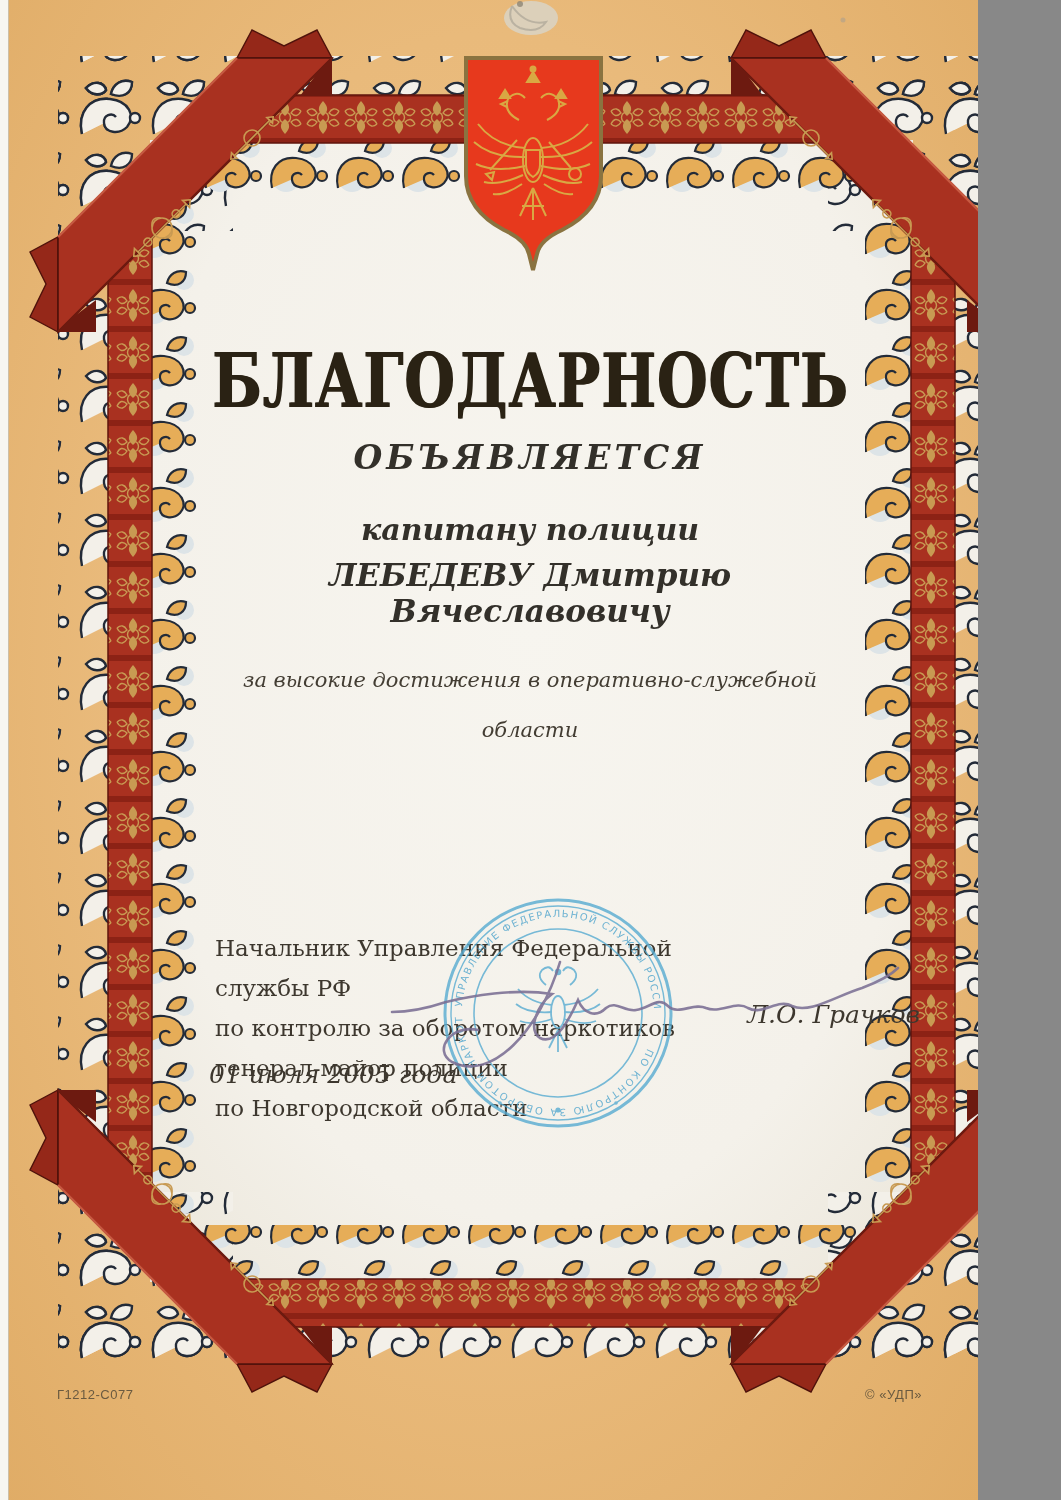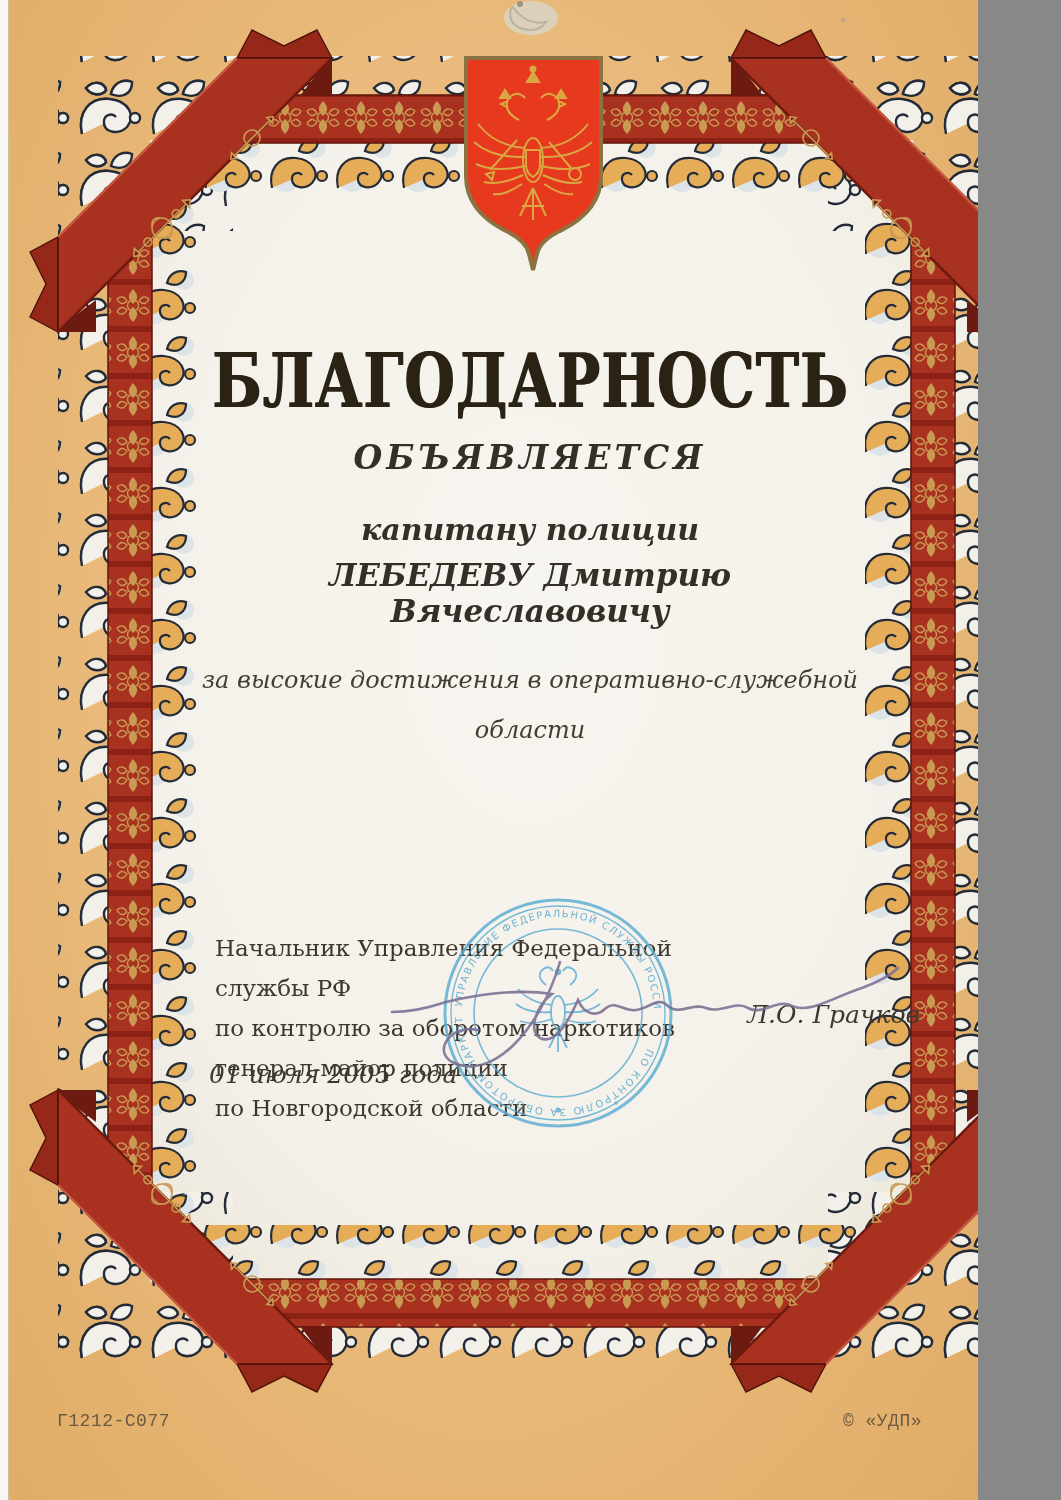--- a/index.html
+++ b/index.html
@@ -11,28 +11,28 @@
   .layer{position:absolute;left:0;top:0;width:1061px;height:1500px;}
   .txt{position:absolute;left:190px;width:680px;text-align:center;}
   .title{
     top:308px;font-weight:bold;font-size:58px;color:#2a2214;
     transform:scaleY(1.28);transform-origin:50% 50%;
     letter-spacing:1px;text-shadow:1.2px 0 0 #2a2214;
   }
   .declare{top:438px;font-size:33px;font-weight:bold;font-style:italic;letter-spacing:4px;color:#33302a;}
   .rank{top:512px;font-size:30px;font-weight:bold;font-style:italic;color:#33302a;}
   .rname{top:557px;font-size:31px;font-weight:bold;font-style:italic;color:#33302a;}
-  .body-block{top:655px;font-size:24px;font-style:italic;color:#433d33;}
+  .body-block{top:655px;font-size:21px;font-style:italic;color:#433d33;}
   .body-block div{line-height:50px;}
   .signer{position:absolute;left:215px;top:928px;width:500px;text-align:left;
     font-size:23px;line-height:40px;color:#3d372e;}
   .signer-name{position:absolute;left:700px;top:1000px;width:220px;text-align:right;
     font-size:25px;font-style:italic;color:#3d372e;}
   .date{position:absolute;left:209px;top:1060px;font-size:25px;font-style:italic;color:#3d372e;}
-  .fcode{position:absolute;top:1387px;font-family:Liberation Mono, monospace;font-size:18px;color:#6a5a40;letter-spacing:.5px;margin-top:24px;}
+  .fcode{position:absolute;top:1387px;font-family:Liberation Sans, sans-serif;font-size:13px;color:#6a5a40;letter-spacing:.5px;}
   .fcode.left{left:57px;}
   .fcode.right{right:56px;}
   .edge-strip{position:absolute;left:0;top:0;width:8px;height:1500px;background:#f7f6f1;border-right:1px solid #cdbfa6;}
 </style>
 </head>
 <body>
 
 <div class="page">
 
   <svg class="layer" viewBox="0 0 1061 1500" aria-hidden="true">

